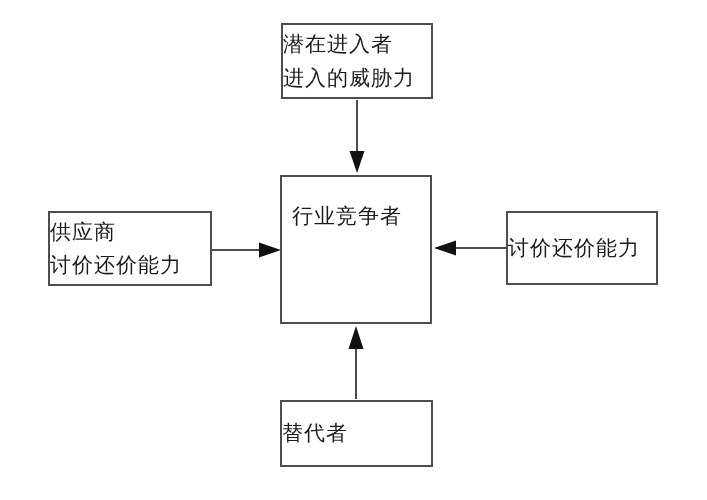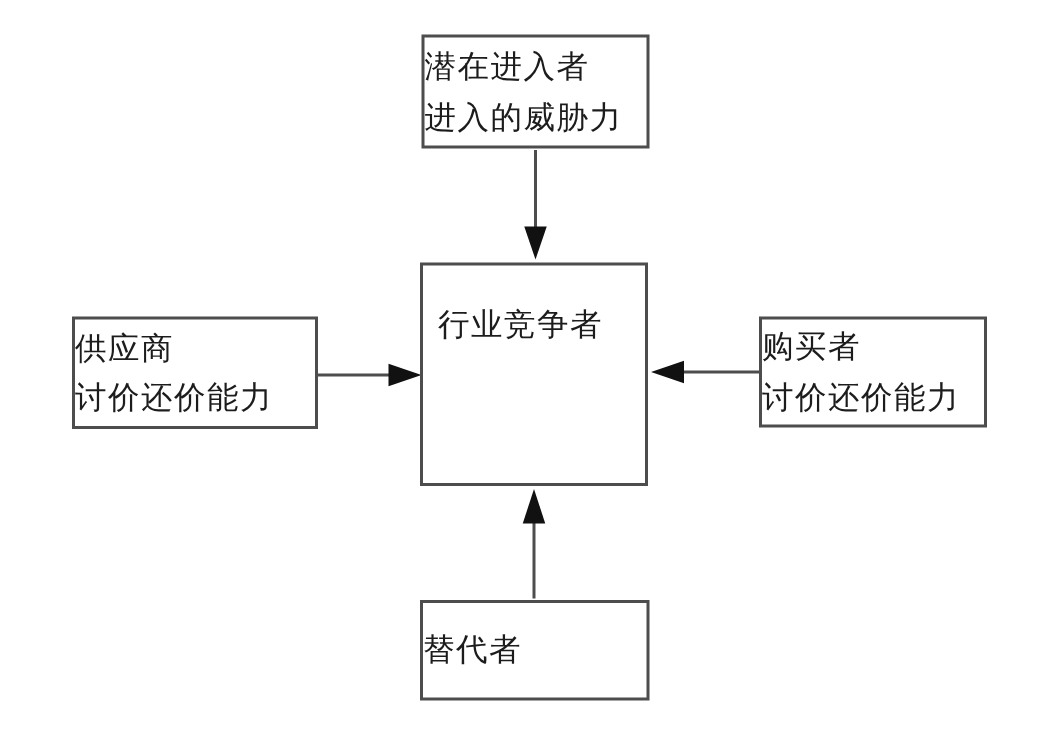--- a/index.html
+++ b/index.html
@@ -87,21 +87,20 @@
   <div class="node node-left">
     <div class="node-line">供应商</div>
     <div class="node-line">讨价还价能力</div>
   </div>
 
   <div class="node node-center">
     <div class="node-line">行业竞争者</div>
   </div>
 
   <div class="node node-right">
-    <div class="node-line">购买者</div>
     <div class="node-line">讨价还价能力</div>
   </div>
 
   <div class="node node-bottom">
     <div class="node-line">替代者</div>
   </div>
 
 </div>
 
 </body></html>

